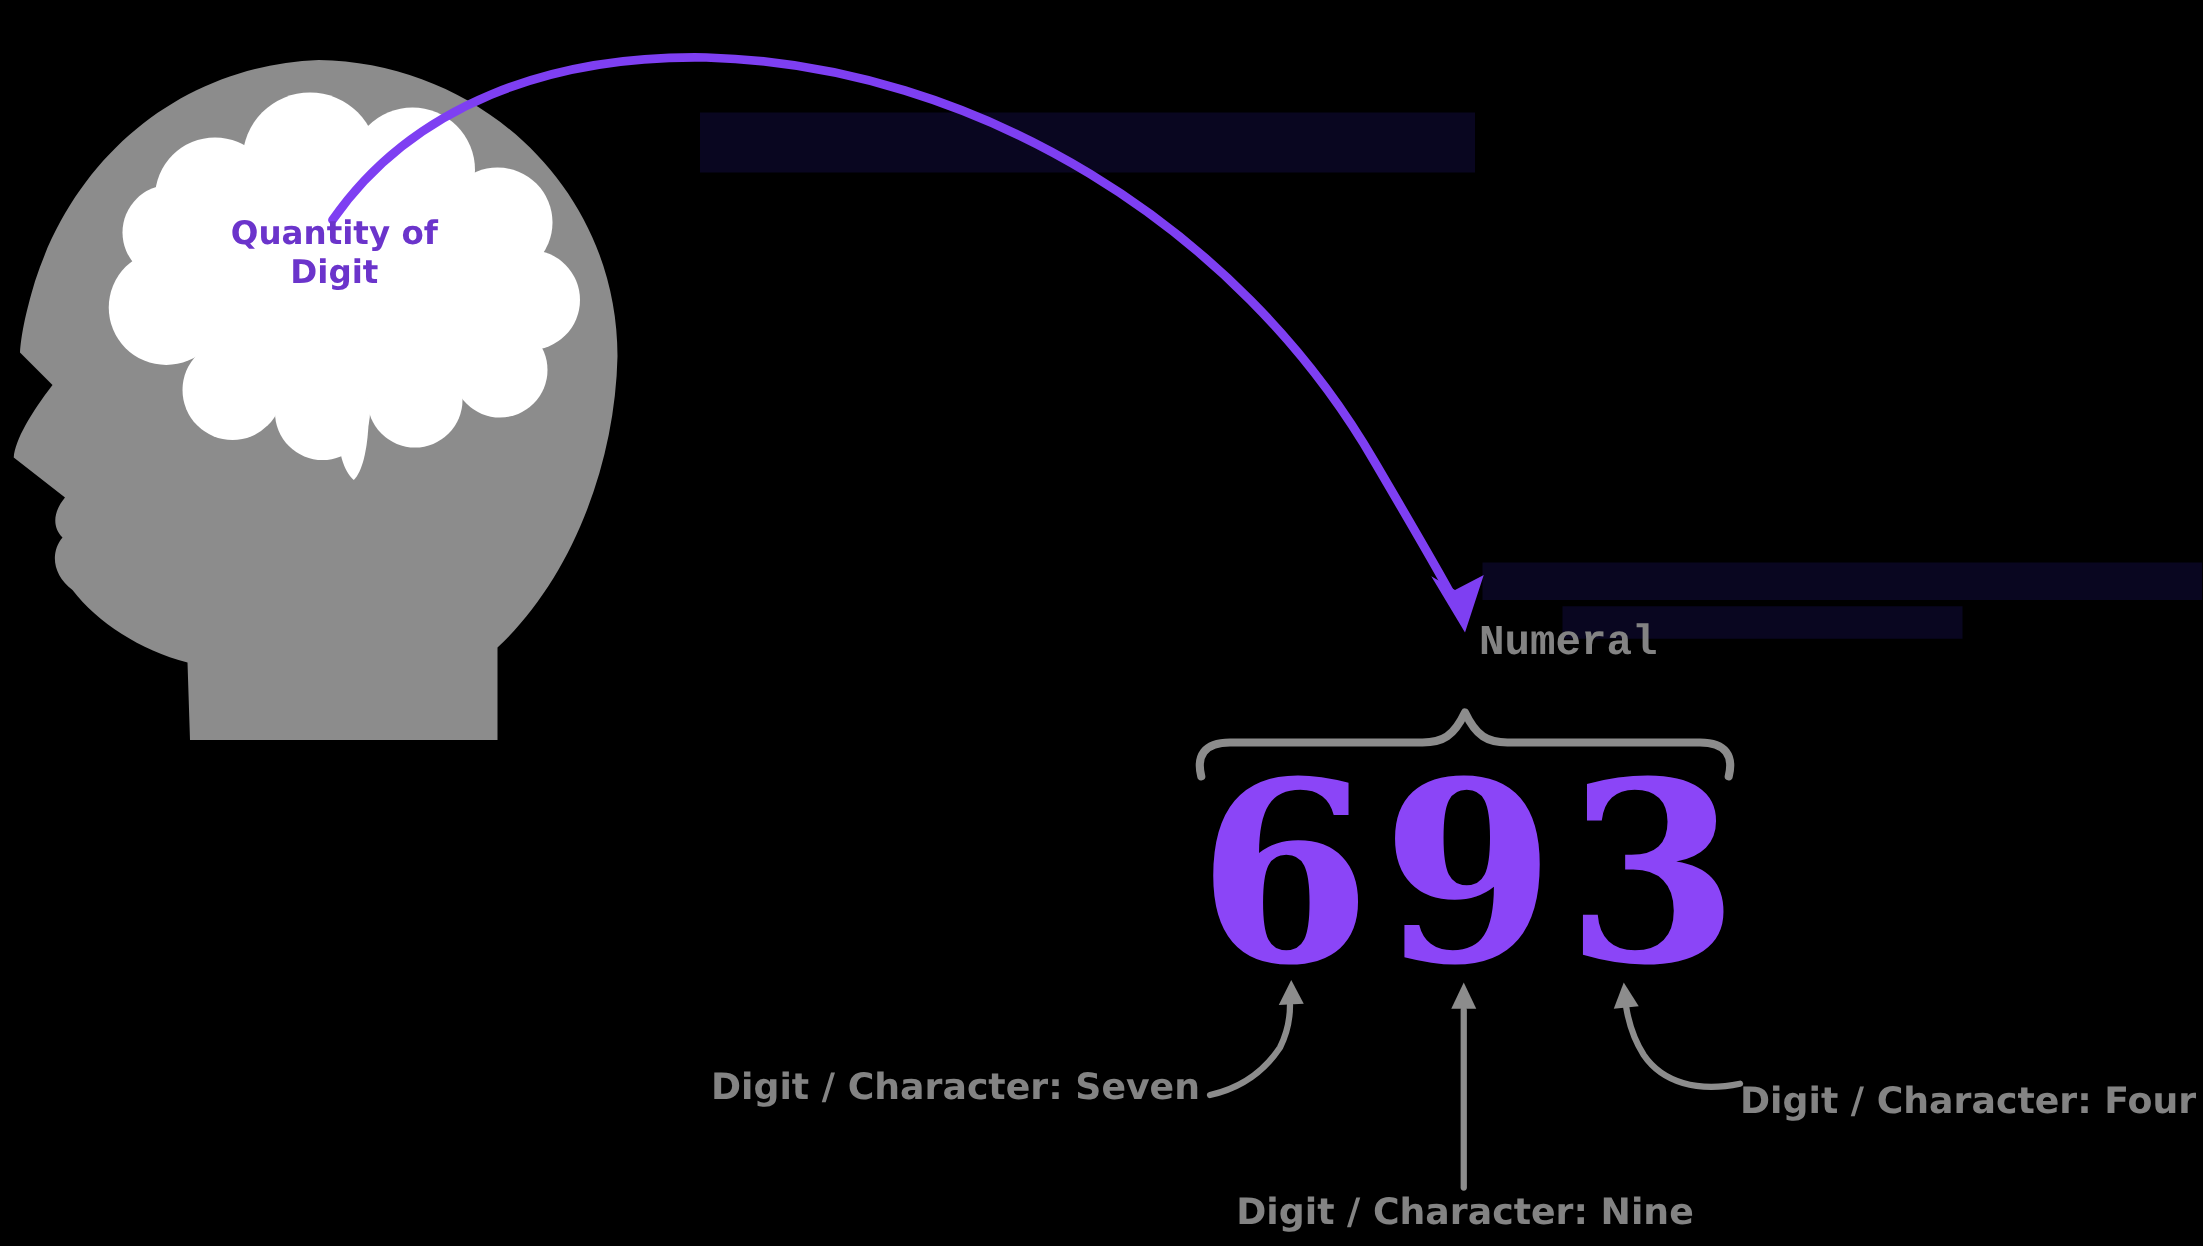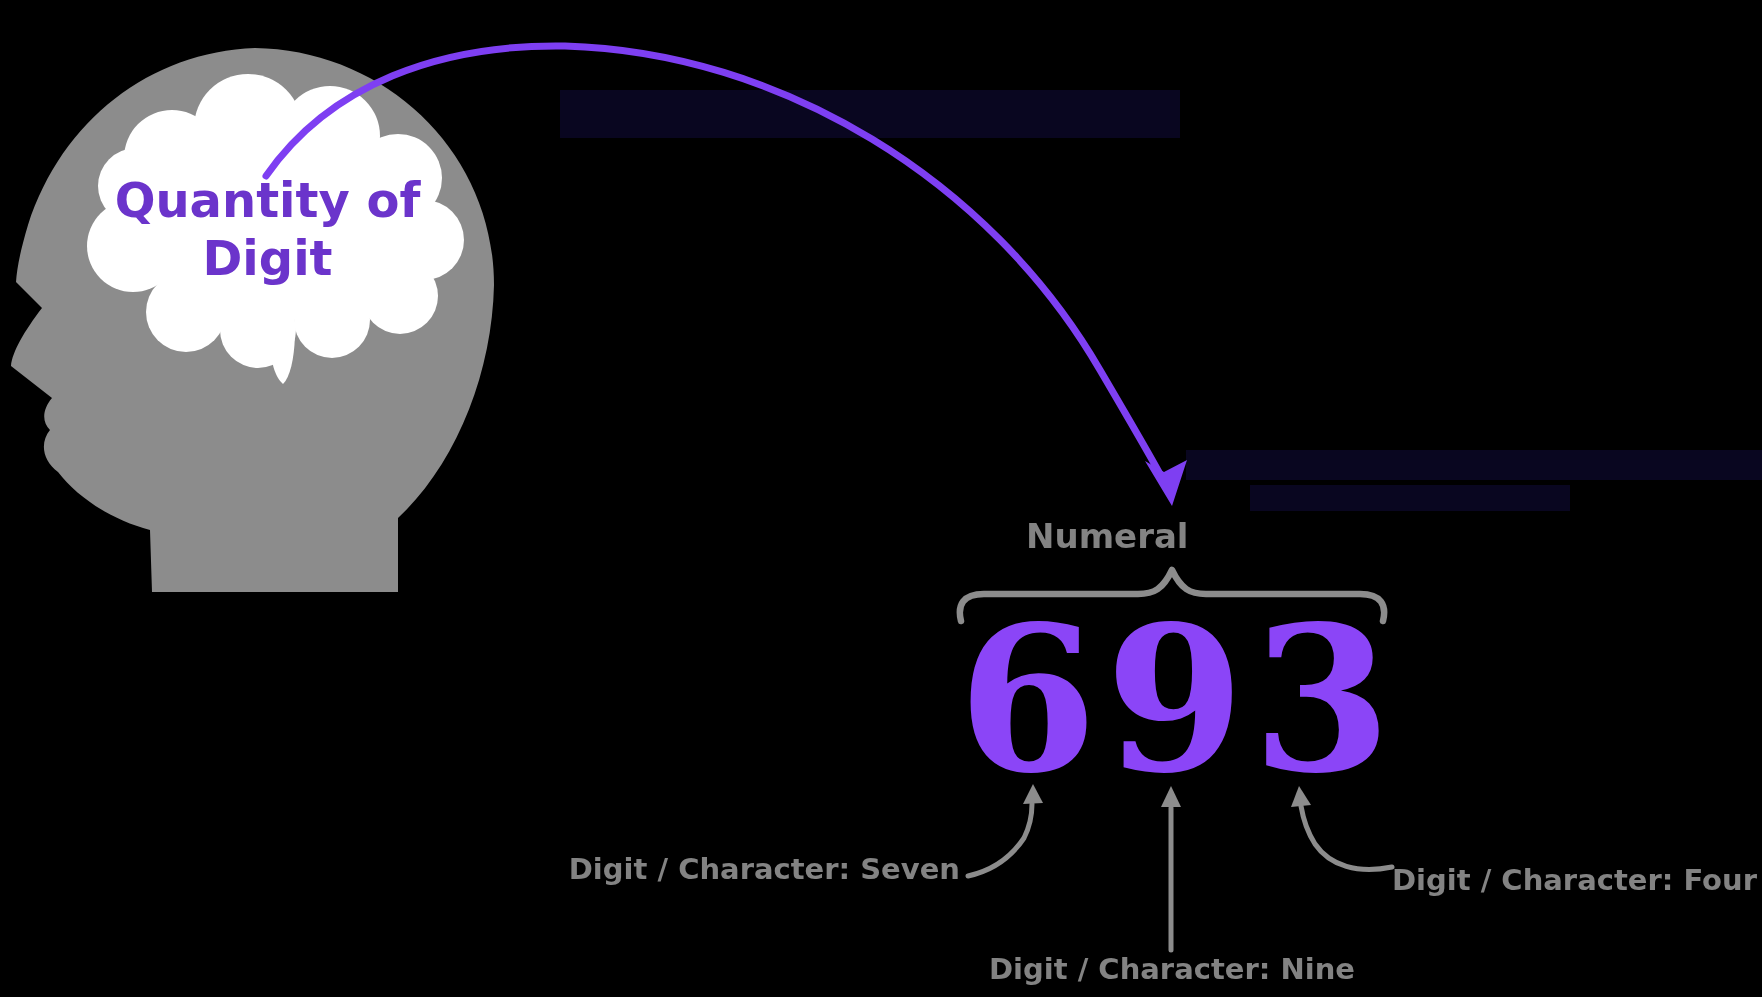--- a/index.html
+++ b/index.html
@@ -20,25 +20,25 @@
   .artifact{fill:#0B0726;opacity:.85;}
   .head{fill:var(--head-gray);}
   .brain{fill:var(--brain-white);}
   .arrow-stroke{stroke:var(--arrow-purple);stroke-width:7;fill:none;stroke-linecap:round;}
   .arrowhead{fill:var(--arrow-purple);}
   .brace{stroke:var(--head-gray);stroke-width:6.5;fill:none;stroke-linecap:round;stroke-linejoin:round;}
   .conn{stroke:var(--head-gray);stroke-width:5;fill:none;stroke-linecap:round;}
   .conn-head{fill:var(--head-gray);}
   .thought{
     position:absolute;left:95px;top:172px;width:345px;text-align:center;
-    color:var(--thought-purple);font-size:48px;font-weight:bold;line-height:1.2;
+    color:var(--thought-purple);font-size:26px;font-weight:bold;line-height:1.2;
   }
   .numeral-label{
-    position:absolute;left:1026px;top:516px;width:300px;text-align:left;
-    color:var(--label-gray);font-size:34px;font-weight:bold;
+    position:absolute;left:1026px;top:496px;width:300px;text-align:right;
+    color:var(--label-gray);font-size:34px;font-weight:bold;font-family:Liberation Mono, monospace;
   }
   .big-number{
     position:absolute;left:958px;top:600px;width:436px;text-align:center;
     color:var(--number-purple);font-size:200px;line-height:1;font-weight:bold;
     font-family:"DejaVu Serif","Liberation Serif",serif;letter-spacing:8px;
   }
   .dlabel{
     position:absolute;color:var(--label-gray);font-size:29px;font-weight:bold;
     line-height:1.2;white-space:nowrap;
   }

